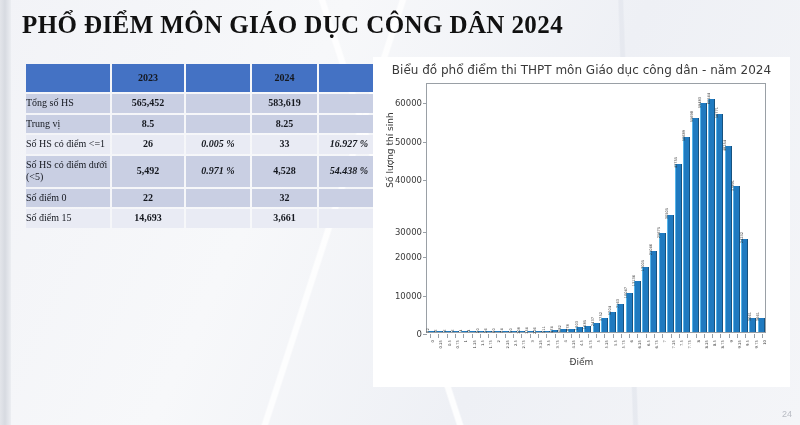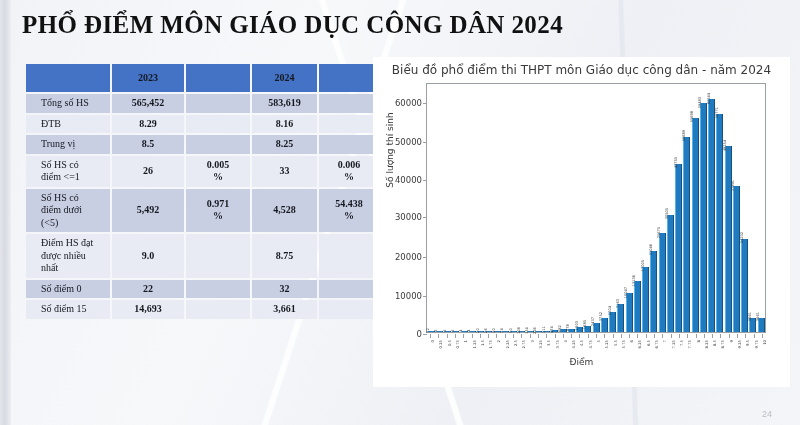--- a/index.html
+++ b/index.html
@@ -35,27 +35,27 @@
     font-size:25px;font-weight:bold;color:#111111;
     letter-spacing:.4px;white-space:nowrap;
   }
 
   
   .tbl-wrap{position:absolute;left:24px;top:62px;width:347px;}
   table.stats{border-collapse:separate;border-spacing:2px;width:347px;table-layout:fixed;}
   table.stats td{
     font-family:"Liberation Serif", serif;
     font-size:10px;color:#15181f;
-    padding:3px 15px;vertical-align:middle;line-height:1.25;
+    padding:3px 0;vertical-align:middle;line-height:1.25;
   }
   .hdr td{background:#4472c4;color:#ffffff;font-weight:bold;font-size:10px;text-align:center;height:22px;}
   .hdr td.blank{background:#4472c4;}
   td.lbl{text-align:left;padding-left:7px;}
   td.val{text-align:center;font-weight:bold;font-size:11px;}
-  td.pct{text-align:center;font-weight:bold;font-size:10px;}
+  td.pct{text-align:center;font-weight:bold;font-size:10px;font-style:italic;}
   
   .r-a td{background:#c9cfe3;}
   .r-b td{background:#e9ebf4;}
   .r-a td.lbl,.r-b td.lbl{font-weight:normal;}
   .red{color:#d81f1f;}
   .ghost{color:#edeef5;}
   .c1{width:84px;} .c2{width:72px;} .c3{width:64px;} .c4{width:65px;} .c5{width:60px;}
 
   
   .chart-panel{
@@ -104,21 +104,21 @@
     position:absolute;left:0;top:6px;
     font-size:3.8px;color:#3a3a3a;white-space:nowrap;
     transform-origin:left top;transform:rotate(-90deg) translate(-100%,0);
     font-family:"DejaVu Sans", sans-serif;
   }
   .xlabel{
     position:absolute;left:0;top:300px;width:417px;text-align:center;
     font-size:9px;color:#3a3a3a;font-family:"DejaVu Sans", sans-serif;
   }
   .pagenum{
-    position:absolute;right:28px;bottom:6px;
+    position:absolute;right:8px;bottom:6px;
     font-size:9px;color:#b9bcc4;font-family:Liberation Sans, sans-serif;
   }
 </style>
 </head>
 <body>
 
 <div id="slide">
 
   <div class="title">PHỔ ĐIỂM MÔN GIÁO DỤC CÔNG DÂN 2024</div>
 
@@ -141,59 +141,45 @@
         </tr>
 
         <tr class="r-a">
           <td class="lbl">Tổng số HS</td>
           <td class="val">565,452</td>
           <td class="pct"></td>
           <td class="val">583,619</td>
           <td class="pct"></td>
         </tr>
 
-        <tr class="r-b">
-          <td class="lbl">ĐTB</td>
-          <td class="val">8.29</td>
-          <td class="pct"></td>
-          <td class="val red">8.16</td>
-          <td class="pct"></td>
-        </tr>
 
         <tr class="r-a">
           <td class="lbl">Trung vị</td>
           <td class="val">8.5</td>
           <td class="pct"></td>
           <td class="val">8.25</td>
           <td class="pct"></td>
         </tr>
 
         <tr class="r-b">
           <td class="lbl">Số HS có điểm &lt;=1</td>
           <td class="val">26</td>
           <td class="pct">0.005 %</td>
           <td class="val">33</td>
-          <td class="pct">0.006 %</td>
+          <td class="pct">16.927 %</td>
         </tr>
 
         <tr class="r-a">
           <td class="lbl">Số HS có điểm dưới (&lt;5)</td>
           <td class="val">5,492</td>
           <td class="pct">0.971 %</td>
           <td class="val">4,528</td>
           <td class="pct">54.438 %</td>
         </tr>
 
-        <tr class="r-b">
-          <td class="lbl">Điểm HS đạt được nhiều nhất</td>
-          <td class="val">9.0</td>
-          <td class="pct"></td>
-          <td class="val">8.75</td>
-          <td class="pct"></td>
-        </tr>
 
         <tr class="r-a">
           <td class="lbl ghost">Số điểm 0</td>
           <td class="val">22</td>
           <td class="pct"></td>
           <td class="val">32</td>
           <td class="pct"></td>
         </tr>
 
         <tr class="r-b">
@@ -414,21 +400,21 @@
           </div>
           <div class="bcell">
             <div class="bar" style="height: 14.0808px;">
               <span class="bval">3661</span>
             </div>
           </div>
         </div>
     <div class="ytick" style="top: 250px;">0<i></i></div>
         <div class="ytick" style="top: 211.538px;">10000<i></i></div>
         <div class="ytick" style="top: 173.077px;">20000<i></i></div>
-        <div class="ytick" style="top: 133px;">30000<i></i></div>
+        <div class="ytick" style="top: 148px;">30000<i></i></div>
         <div class="ytick" style="top: 96.1538px;">40000<i></i></div>
         <div class="ytick" style="top: 57.6923px;">50000<i></i></div>
         <div class="ytick" style="top: 19.2308px;">60000<i></i></div>
       </div>
     <div class="xaxis" id="xaxis">
         <div class="xcell" style="left: 4.14634px;">
           <div class="xtk"></div>
           <div class="xtxt">0</div>
         </div>
         <div class="xcell" style="left: 12.439px;">

